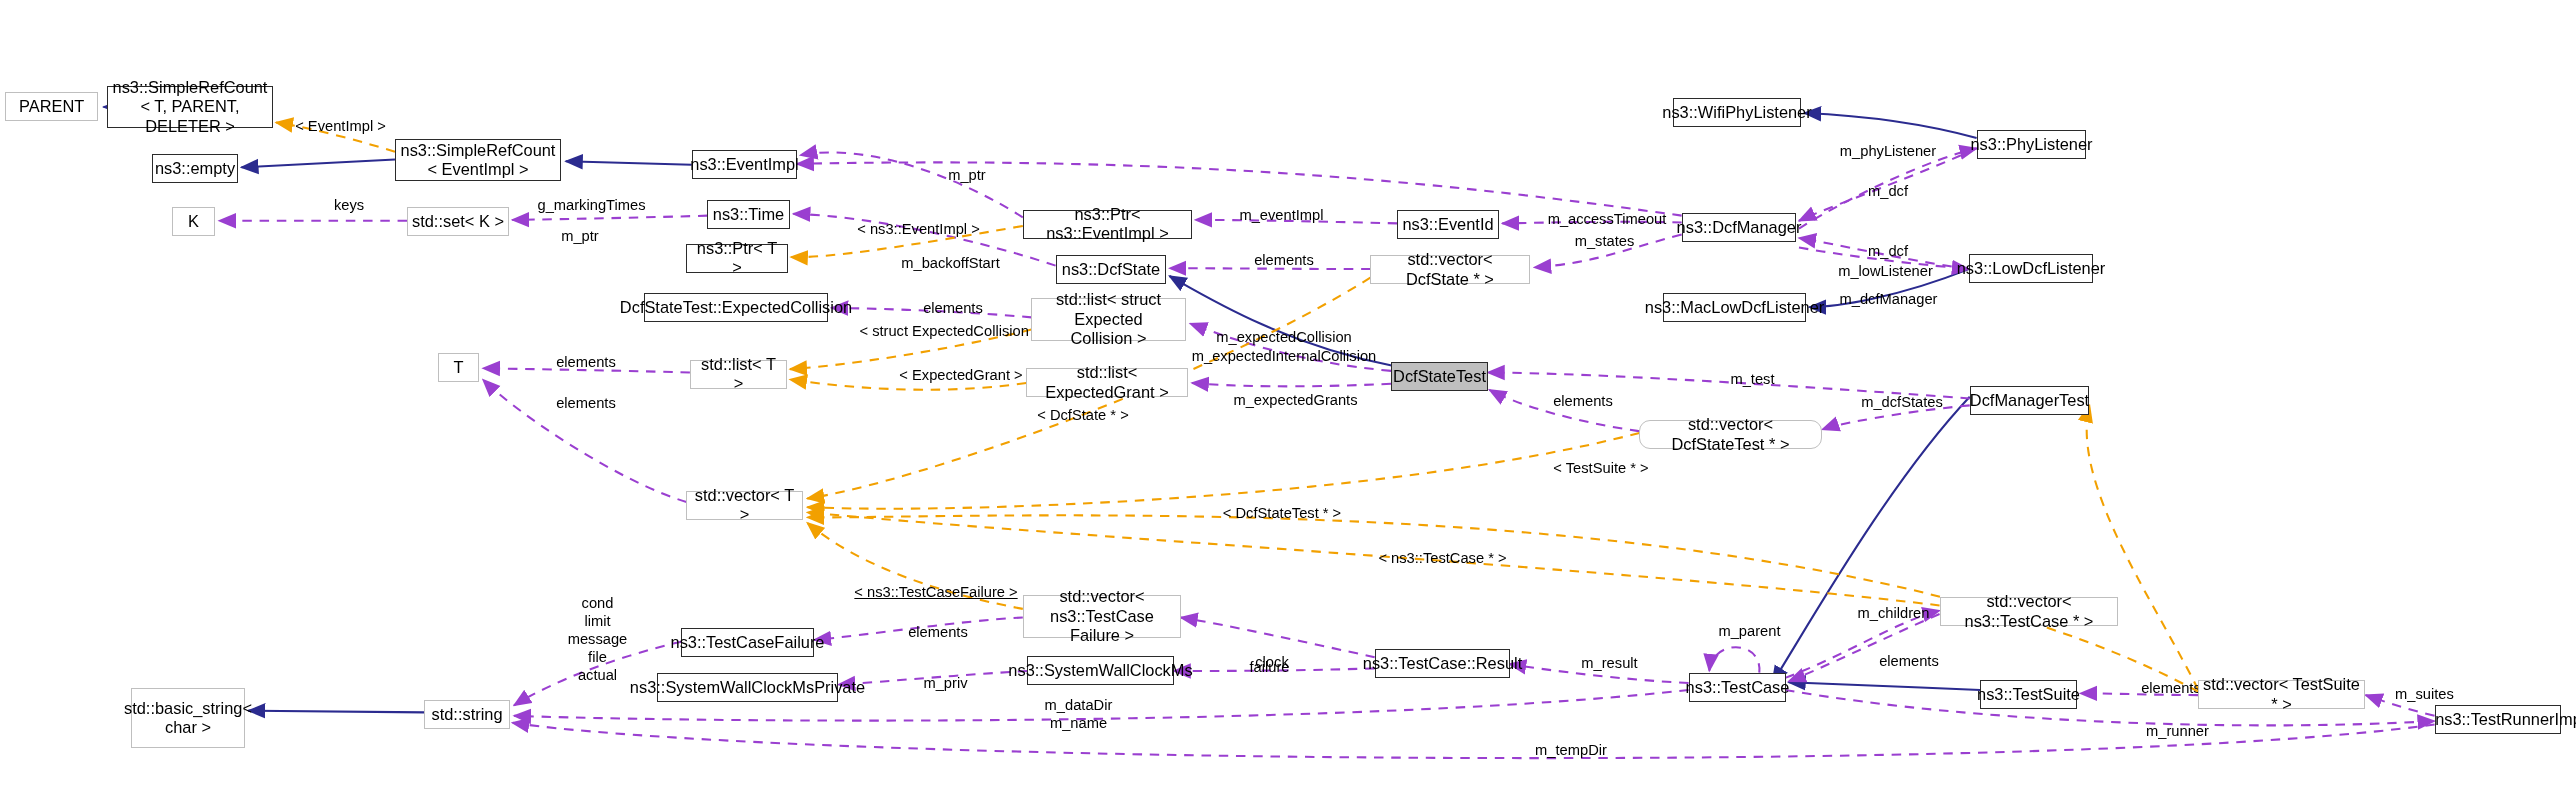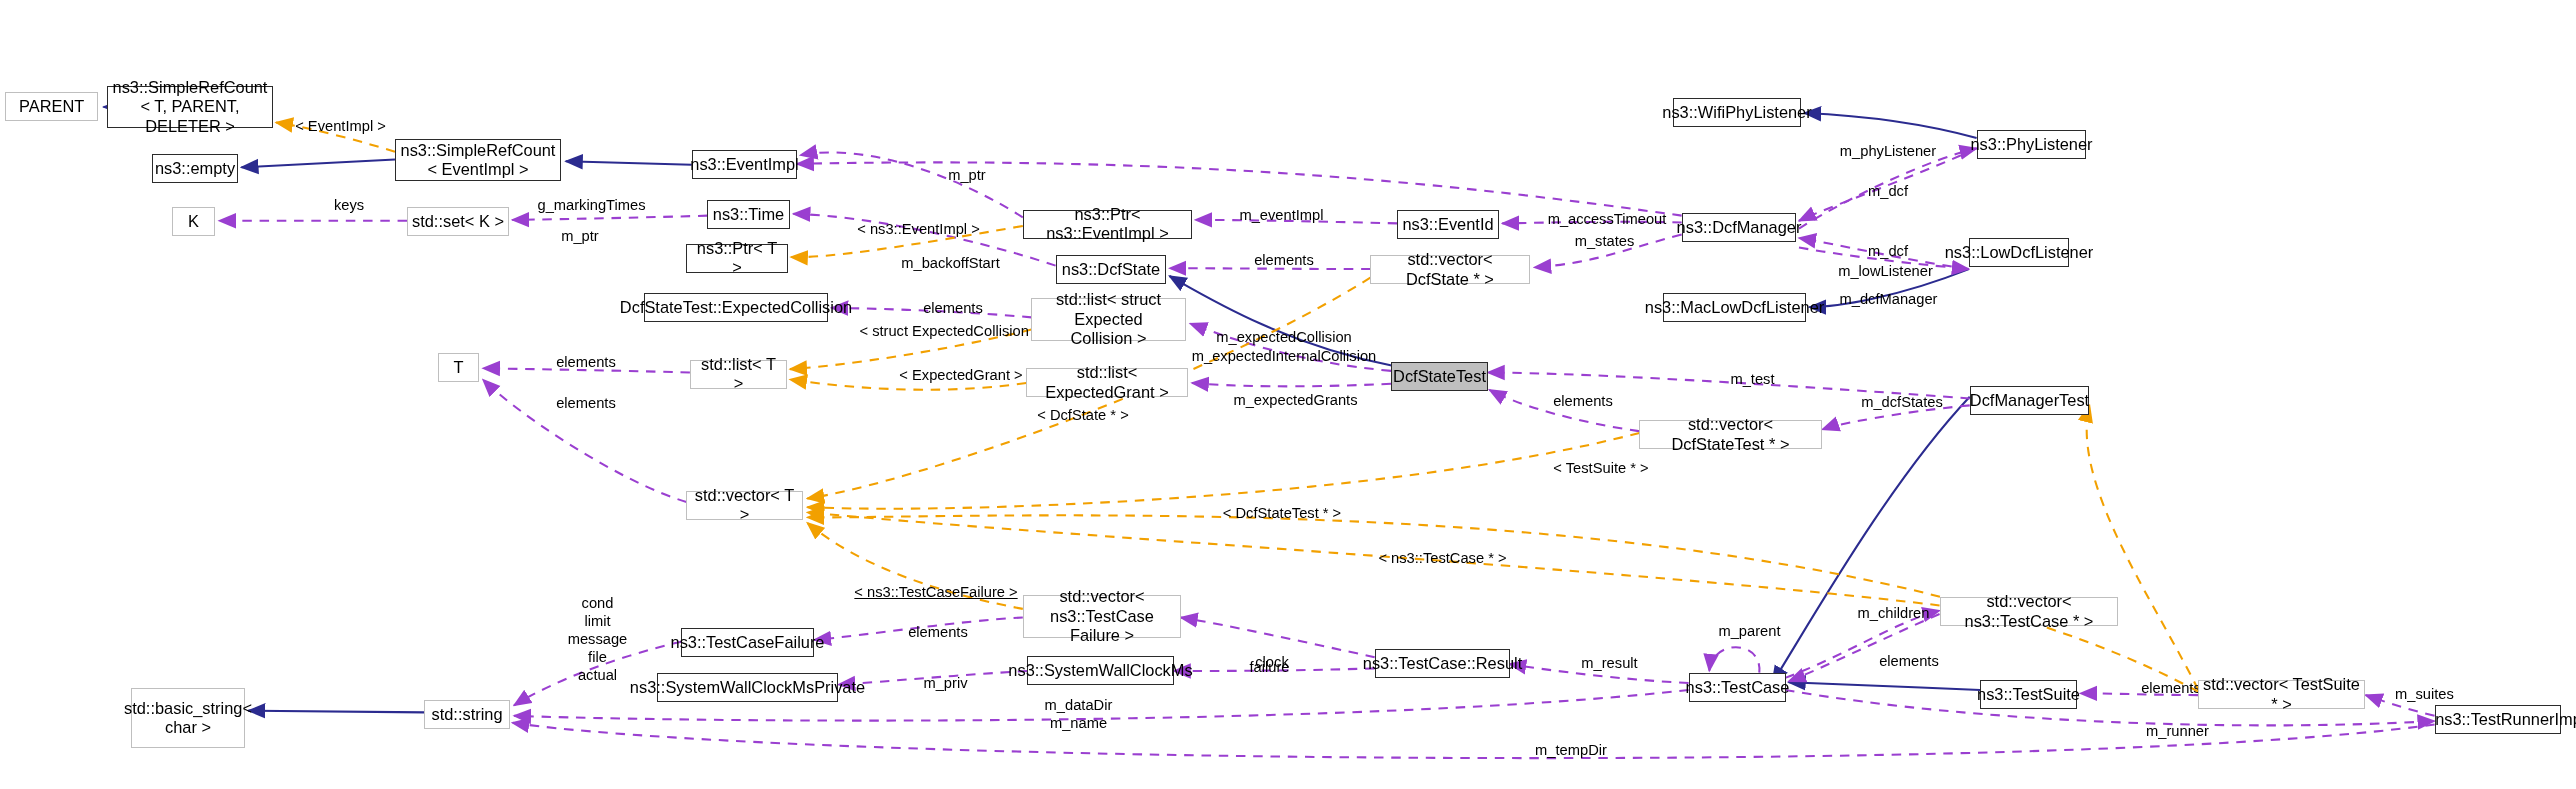--- a/index.html
+++ b/index.html
@@ -165,24 +165,24 @@
   <div class="node solid" style="left:1056px;top:255px;width:110px; height:29px;">ns3::DcfState</div>
   <div class="node light" style="left:1031px;top:298px;width:155px; height:43px;">std::list&lt; struct Expected
 Collision &gt;</div>
   <div class="node light" style="left:1026px;top:368px;width:162px; height:29px;">std::list&lt; ExpectedGrant &gt;</div>
   <div class="node solid" style="left:1397px;top:210px;width:102px; height:29px;">ns3::EventId</div>
   <div class="node light" style="left:1370px;top:255px;width:160px; height:29px;">std::vector&lt; DcfState * &gt;</div>
   <div class="node current" style="left:1391px;top:362px;width:97px; height:29px;">DcfStateTest</div>
   <div class="node solid" style="left:1673px;top:98px;width:128px; height:29px;">ns3::WifiPhyListener</div>
   <div class="node solid" style="left:1977px;top:130px;width:109px; height:29px;">ns3::PhyListener</div>
   <div class="node solid" style="left:1682px;top:213px;width:114px; height:29px;">ns3::DcfManager</div>
-  <div class="node solid" style="left:1969px;top:238px;width:100px; height:29px;">ns3::LowDcfListener</div>
+  <div class="node solid" style="left:1969px;top:254px;width:124px; height:29px;">ns3::LowDcfListener</div>
   <div class="node solid" style="left:1663px;top:293px;width:143px; height:29px;">ns3::MacLowDcfListener</div>
   <div class="node solid" style="left:1970px;top:386px;width:119px; height:29px;">DcfManagerTest</div>
-  <div class="node light" style="left:1639px;top:420px;width:183px; height:29px;">std::vector&lt; DcfStateTest * &gt;</div>
+  <div class="node light" style="left:1639px;top:420px;width:183px; height:29px;border-radius:11px;">std::vector&lt; DcfStateTest * &gt;</div>
   <div class="node solid" style="left:681px;top:628px; width:133px; height:29px;">ns3::TestCaseFailure</div>
   <div class="node solid" style="left:657px;top:673px; width:181px; height:29px;">ns3::SystemWallClockMsPrivate</div>
   <div class="node light" style="left:1023px;top:595px;width:158px; height:43px;">std::vector&lt; ns3::TestCase
 Failure &gt;</div>
   <div class="node solid" style="left:1027px;top:656px;width:147px; height:29px;">ns3::SystemWallClockMs</div>
   <div class="node solid" style="left:1375px;top:649px;width:135px; height:29px;">ns3::TestCase::Result</div>
   <div class="node solid" style="left:1689px;top:673px;width:97px; height:29px;">ns3::TestCase</div>
   <div class="node light" style="left:1940px;top:597px;width:178px; height:29px;">std::vector&lt; ns3::TestCase * &gt;</div>
   <div class="node solid" style="left:1980px;top:680px;width:97px; height:29px;">ns3::TestSuite</div>
   <div class="node light" style="left:2198px;top:680px;width:167px; height:29px;">std::vector&lt; TestSuite * &gt;</div>

